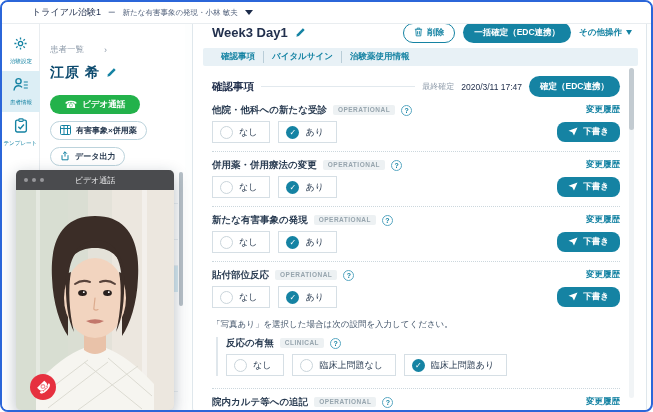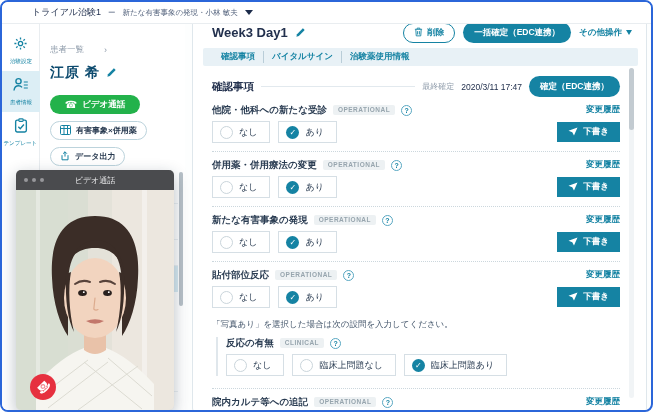--- a/index.html
+++ b/index.html
@@ -64,21 +64,21 @@
 .help { width:11px; height:11px; border:1px solid #58a7c2; border-radius:50%; color:#1583a3; font-size:7px; font-weight:bold; display:inline-flex; align-items:center; justify-content:center; cursor:pointer; }
 .help::after { content:"?"; }
 .spacer { flex:1; }
 .history { font-size:8.5px; font-weight:bold; color:#1583a3; cursor:pointer; white-space:nowrap; }
 .q-body { display:flex; align-items:center; margin-top:5px; }
 .opts { display:flex; gap:8px; }
 .opt { height:22px; border:1px solid #d6dfe5; border-radius:0; background:#fff; display:inline-flex; align-items:center; gap:6px; padding:0 12px 0 7px; font-size:9px; color:#2a3c52; cursor:pointer; }
 .radio { width:13px; height:13px; border-radius:50%; border:1.5px solid #cad5db; background:#fff; display:inline-flex; align-items:center; justify-content:center; }
 .radio.checked { border:none; background:#1583a3; color:#fff; font-size:8px; font-weight:bold; }
 .radio.checked::after { content:"✓"; }
-.draft-btn { margin-left:auto; height:20px; padding:0 11px; border-radius:0; background:#1583a3; color:#fff; font-size:8.5px; font-weight:bold; display:inline-flex; align-items:center; gap:5px; cursor:pointer; border:none; }
+.draft-btn { margin-left:auto; height:20px; padding:0 11px; border-radius:8px; background:#1583a3; color:#fff; font-size:8.5px; font-weight:bold; display:inline-flex; align-items:center; gap:5px; cursor:pointer; border:none; }
 .divider { border-top:1px dotted #ccd7dd; margin-top:8px; }
 .note { margin-top:11px; font-size:8.5px; color:#44566b; }
 .subq { margin:6px 0 0 4px; border-left:2px solid #e0e7ec; padding-left:8px; }
 .card-scroll { position:absolute; right:12px; top:57px; width:5px; height:330px; border-radius:3px; background:#f1f4f6; }
 .card-thumb { position:absolute; right:12px; top:57px; width:5px; height:62px; border-radius:3px; background:#c3cbd1; }
 
 
 .video-win { position:absolute; left:14px; top:168px; width:158px; height:240px; z-index:10; border-radius:5px; overflow:hidden; box-shadow:0 5px 16px rgba(20,40,60,.3); background:#ddd; }
 .vc-titlebar { position:relative; height:20px; background:#4a4b4e; display:flex; align-items:center; justify-content:center; }
 .vc-dots { position:absolute; left:8px; top:8px; display:flex; gap:4px; }

